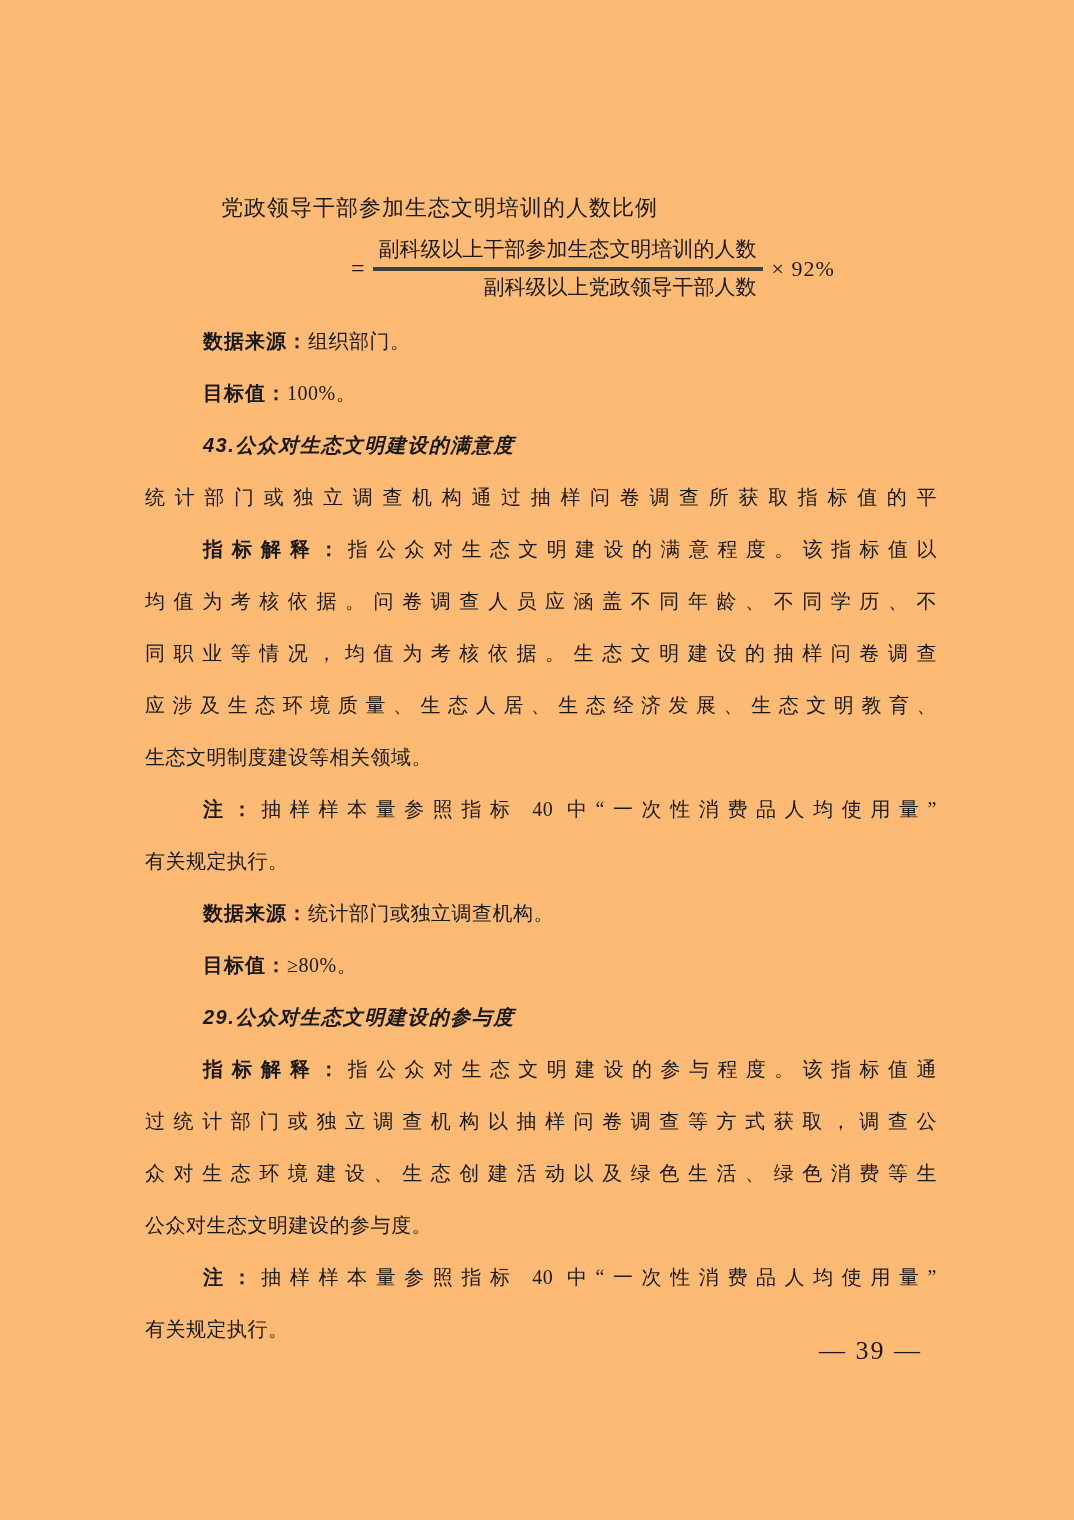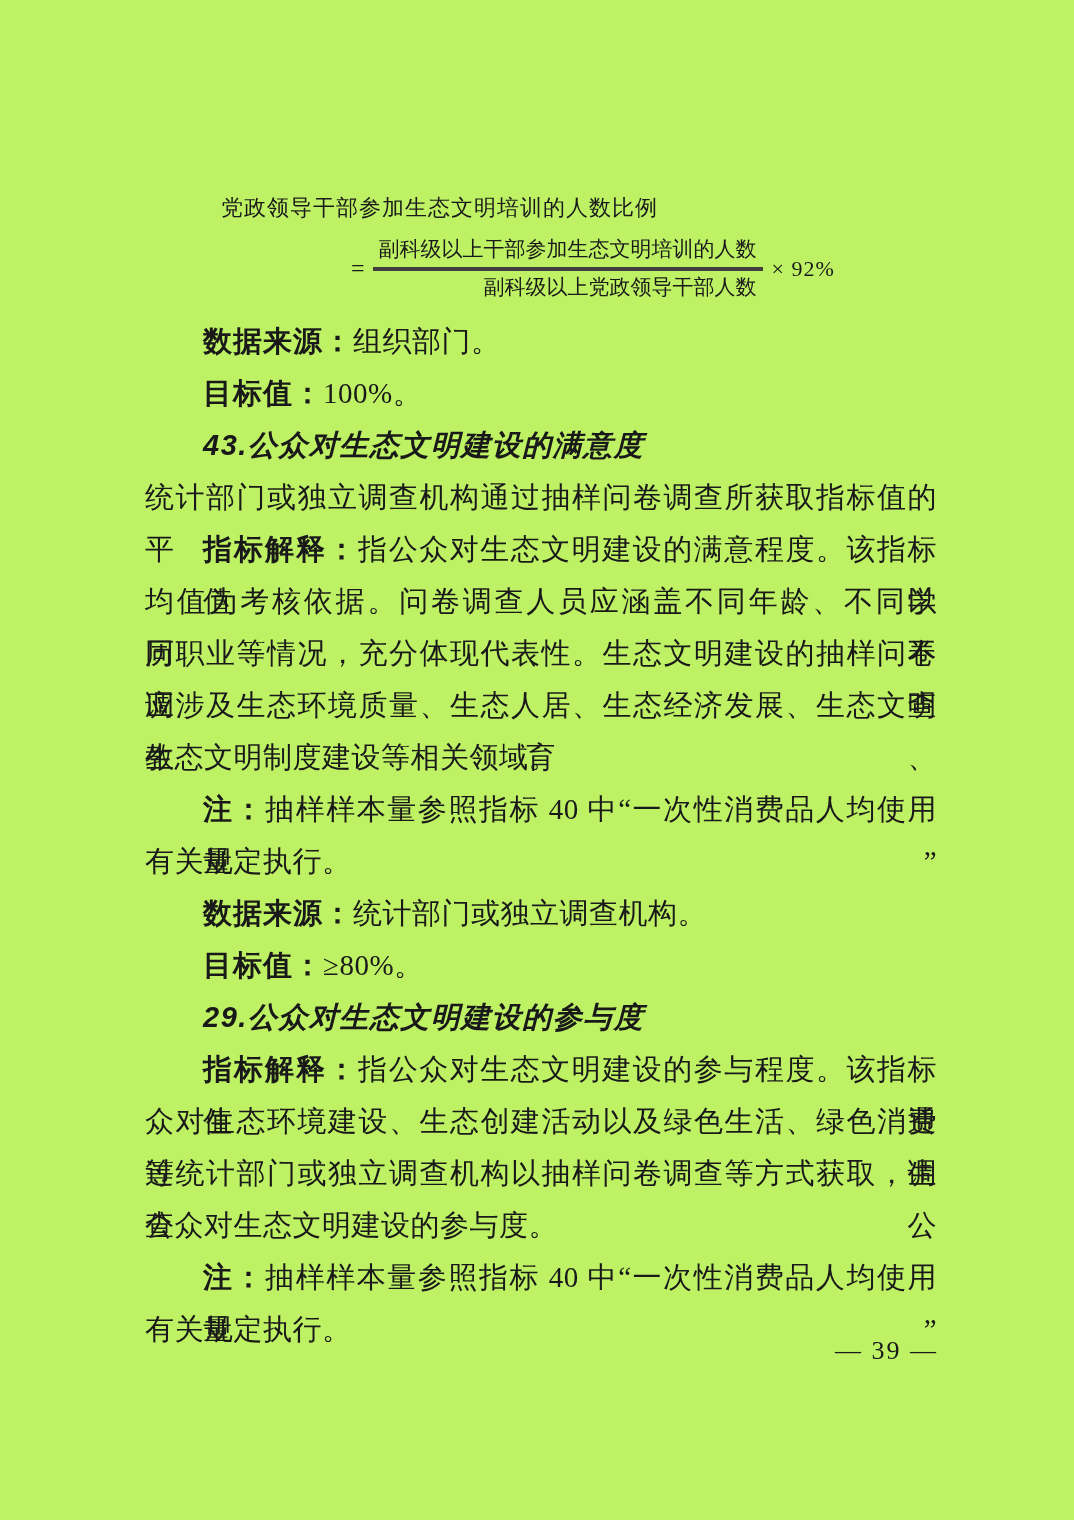--- a/index.html
+++ b/index.html
@@ -1,20 +1,20 @@
 <!DOCTYPE html>
 <html><head>
 <meta charset="utf-8">
 <style>
   html, body { margin: 0; padding: 0; background: #ffffff; }
   .page {
     position: relative;
     width: 1074px;
     height: 1520px;
-    background: #bef264;
+    background: #fdba74;
     color: #191919;
     font-family: "Liberation Serif", "DejaVu Serif", serif;
     overflow: hidden;
   }
   .content {
     position: absolute;
     left: 145px;
     top: 192px;
     width: 792px;
   }
@@ -33,21 +33,21 @@
     font-size: 21px;
   }
   .formula-equals { font-size: 24px; margin-right: 8px; }
   .fraction { display: inline-block; text-align: right; line-height: 1.32; }
   .fraction .num { padding: 0 6px 3px 6px; }
   .fraction .den { border-top: 4px solid #404040; padding: 3px 6px 0 6px; }
   .formula-suffix { font-size: 22px; margin-left: 9px; letter-spacing: 1px; }
   
   .bodyblock { margin-top: 14px; }
   .line {
-    font-size: 29px;
+    font-size: 20px;
     line-height: 52px;
     height: 52px;
     letter-spacing: 0.5px;
   }
   .just { text-align: justify; text-align-last: justify; }
   .ind { padding-left: 58px; }
   .lbl {
     font-weight: bold;
     font-family: "Liberation Sans", "DejaVu Sans", sans-serif;
     letter-spacing: 1px;
@@ -55,21 +55,21 @@
   .heading {
     font-weight: bold;
     font-family: "Liberation Sans", "DejaVu Sans", sans-serif;
     letter-spacing: 1.5px;
     font-style: italic;
   }
   
   .page-number {
     position: absolute;
     top: 1336px;
-    right: 136px;
+    right: 152px;
     font-size: 26px;
     letter-spacing: 2px;
   }
 </style>
 </head>
 <body>
 
 <div class="page">
   <div class="content">
 
@@ -85,32 +85,32 @@
 
     <div class="bodyblock">
 
       <div class="line ind"><span class="lbl">数据来源：</span><span>组织部门。</span></div>
       <div class="line ind"><span class="lbl">目标值：</span><span>100%。</span></div>
 
       <div class="line ind heading">43.公众对生态文明建设的满意度</div>
       <div class="line just">统计部门或独立调查机构通过抽样问卷调查所获取指标值的平</div>
       <div class="line ind just"><span class="lbl">指标解释：</span><span>指公众对生态文明建设的满意程度。该指标值以</span></div>
       <div class="line just">均值为考核依据。问卷调查人员应涵盖不同年龄、不同学历、不</div>
-      <div class="line just">同职业等情况，充分体现代表性。生态文明建设的抽样问卷调查</div>
+      <div class="line just">同职业等情况，均值为考核依据。生态文明建设的抽样问卷调查</div>
       <div class="line just">应涉及生态环境质量、生态人居、生态经济发展、生态文明教育、</div>
       <div class="line">生态文明制度建设等相关领域。</div>
       <div class="line ind just"><span class="lbl">注：</span><span>抽样样本量参照指标 40 中“一次性消费品人均使用量”</span></div>
       <div class="line">有关规定执行。</div>
       <div class="line ind"><span class="lbl">数据来源：</span><span>统计部门或独立调查机构。</span></div>
       <div class="line ind"><span class="lbl">目标值：</span><span>≥80%。</span></div>
 
       <div class="line ind heading">29.公众对生态文明建设的参与度</div>
       <div class="line ind just"><span class="lbl">指标解释：</span><span>指公众对生态文明建设的参与程度。该指标值通</span></div>
+      <div class="line just">过统计部门或独立调查机构以抽样问卷调查等方式获取，调查公</div>
       <div class="line just">众对生态环境建设、生态创建活动以及绿色生活、绿色消费等生</div>
-      <div class="line just">过统计部门或独立调查机构以抽样问卷调查等方式获取，调查公</div>
       <div class="line">公众对生态文明建设的参与度。</div>
       <div class="line ind just"><span class="lbl">注：</span><span>抽样样本量参照指标 40 中“一次性消费品人均使用量”</span></div>
       <div class="line">有关规定执行。</div>
     </div>
   </div>
 
   <div class="page-number">— 39 —</div>
 </div>
 
 </body></html>

